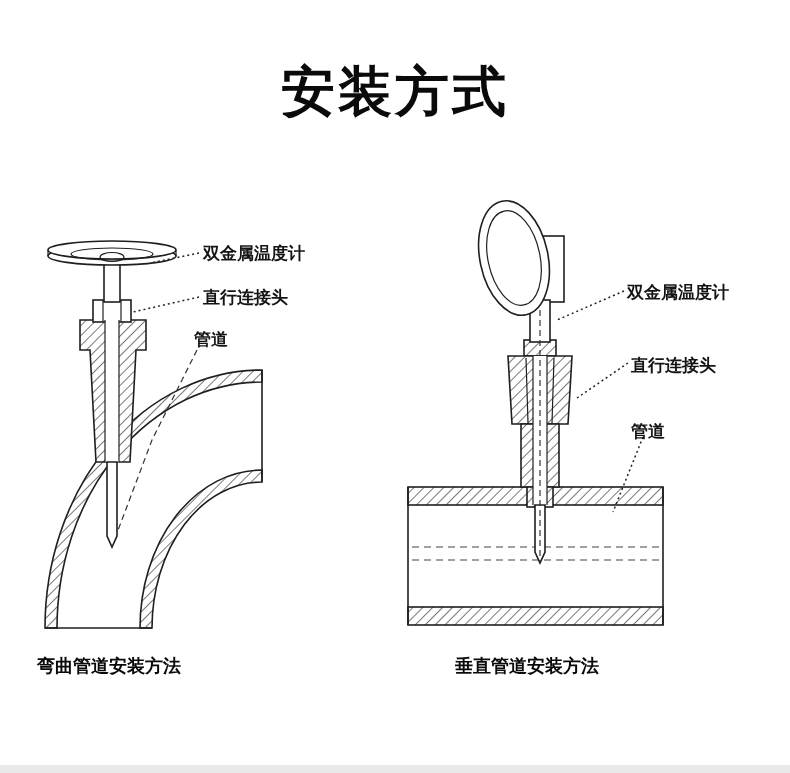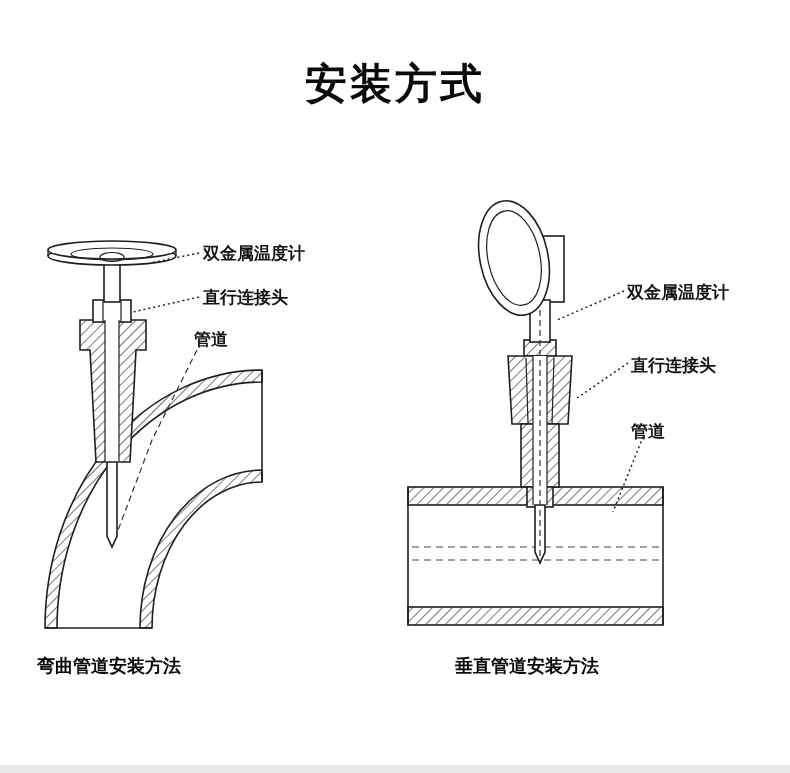--- a/index.html
+++ b/index.html
@@ -1,19 +1,19 @@
 <!DOCTYPE html>
 <html><head>
 <meta charset="utf-8">
 <style>
   html,body{margin:0;padding:0;background:#fff;}
   .page{position:relative;width:790px;height:773px;background:#ffffff;overflow:hidden;
         font-family:"DejaVu Sans","Liberation Sans",sans-serif;color:#111;}
   .title{position:absolute;top:56px;left:0;width:100%;text-align:center;
-         font-size:42px;font-weight:800;letter-spacing:3px;color:#0a0a0a;margin:0;}
+         font-size:54px;font-weight:800;letter-spacing:3px;color:#0a0a0a;margin:0;}
   .diagram-svg{position:absolute;left:0;top:0;}
   .bottom-strip{position:absolute;left:0;bottom:0;width:100%;height:8px;background:#e9e9e9;}
   .lbl{font-size:17px;font-weight:700;fill:#141414;}
   .cap{font-size:18px;font-weight:800;fill:#0a0a0a;}
   .ln{stroke:#1f1f1f;stroke-width:1.6;fill:none;}
   .thin{stroke:#1f1f1f;stroke-width:1.2;fill:none;}
   .wht{fill:#ffffff;stroke:#1f1f1f;stroke-width:1.6;}
   .hat{fill:url(#hatch);stroke:#1f1f1f;stroke-width:1.6;}
   .leader{stroke:#222;stroke-width:1.5;fill:none;stroke-dasharray:2 3;}
   .dashline{stroke:#333;stroke-width:1.2;fill:none;stroke-dasharray:6 4;}

